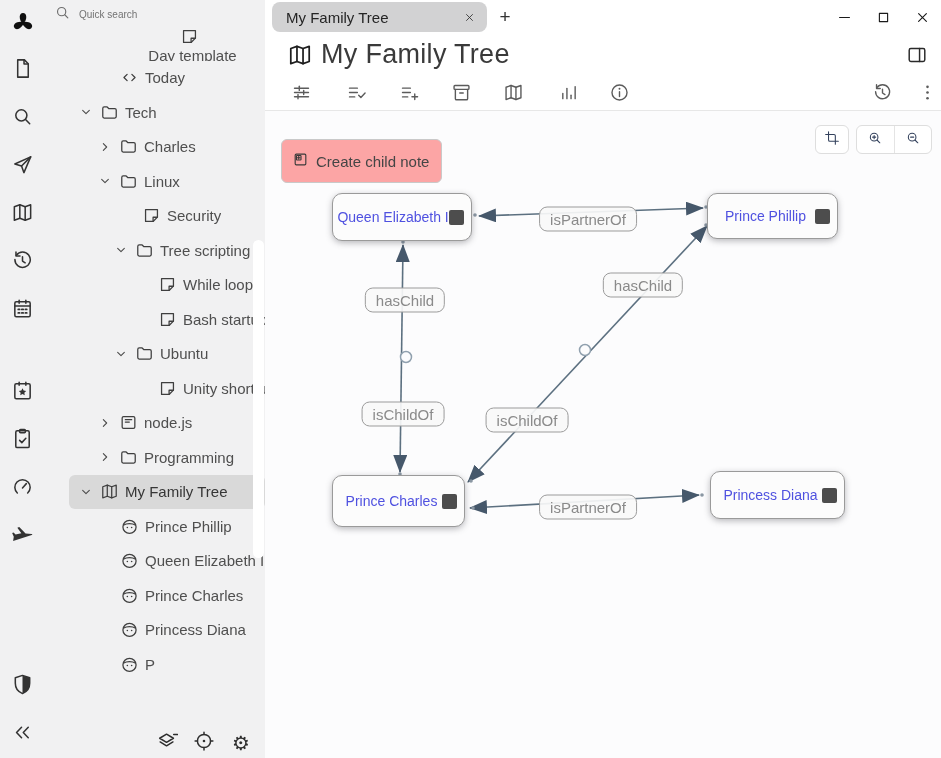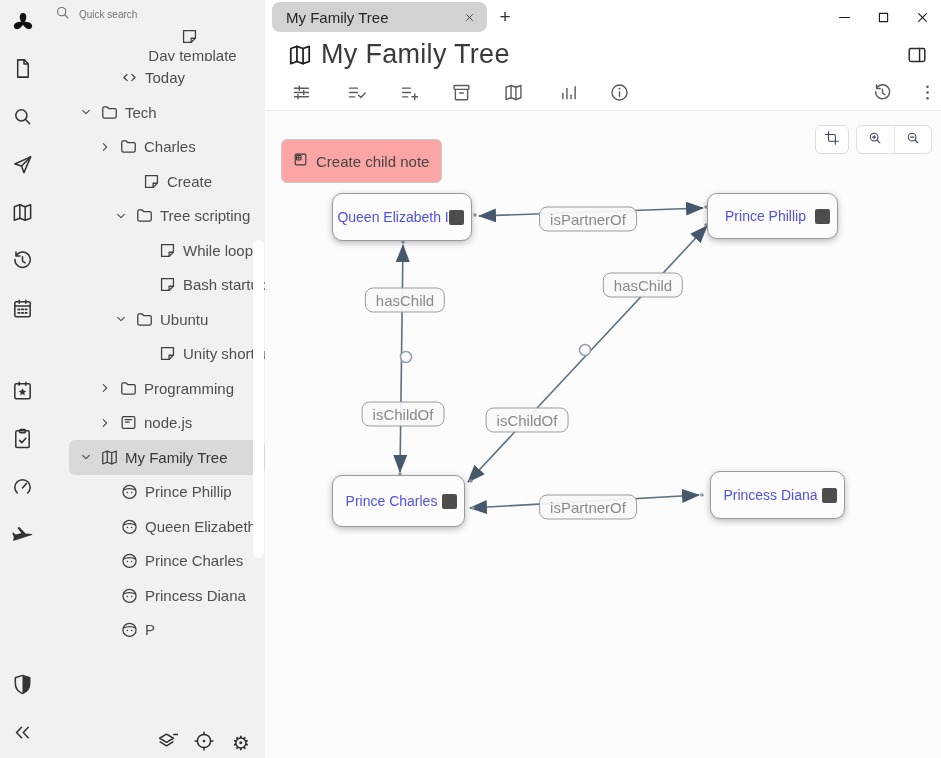--- a/index.html
+++ b/index.html
@@ -223,28 +223,41 @@
               <path d="M9.5,7 L14.5,12 L9.5,17"></path>
             </svg>
           </span>
           <span class="ticon">
             <svg width="19" height="19" viewBox="0 0 24 24" fill="none" stroke="#3f3f3f" stroke-width="1.6" stroke-linecap="round" stroke-linejoin="round">
               <path d="M3.5,6.8 a1.8,1.8 0 0 1 1.8,-1.8 H9 l2,2 h7.7 a1.8,1.8 0 0 1 1.8,1.8 v8.4 a1.8,1.8 0 0 1 -1.8,1.8 H5.3 a1.8,1.8 0 0 1 -1.8,-1.8 Z"></path>
             </svg>
           </span>
           <span class="tlabel">Charles</span>
         </div>
+        <div class="trow" style="padding-left: 52px;">
+          <span class="exp">
+            <svg width="16" height="16" viewBox="0 0 24 24" fill="none" stroke="#4a4a4a" stroke-width="1.6" stroke-linecap="round" stroke-linejoin="round">
+              <path d="M7,9.5 L12,14.5 L17,9.5"></path>
+            </svg>
+          </span>
+          <span class="ticon">
+            <svg width="19" height="19" viewBox="0 0 24 24" fill="none" stroke="#3f3f3f" stroke-width="1.6" stroke-linecap="round" stroke-linejoin="round">
+              <path d="M3.5,6.8 a1.8,1.8 0 0 1 1.8,-1.8 H9 l2,2 h7.7 a1.8,1.8 0 0 1 1.8,1.8 v8.4 a1.8,1.8 0 0 1 -1.8,1.8 H5.3 a1.8,1.8 0 0 1 -1.8,-1.8 Z"></path>
+            </svg>
+          </span>
+          <span class="tlabel">Linux</span>
+        </div>
         <div class="trow" style="padding-left: 97px;">
           <span class="ticon">
             <svg width="19" height="19" viewBox="0 0 24 24" fill="none" stroke="#3f3f3f" stroke-width="1.6" stroke-linecap="round" stroke-linejoin="round">
               <path d="M4.5,4.5 h15 v9.5 l-5.5,5.5 h-9.5 Z"></path>
               <path d="M14,19.3 v-5.1 h5.3"></path>
             </svg>
           </span>
-          <span class="tlabel">Create</span>
+          <span class="tlabel">Security</span>
         </div>
         <div class="trow" style="padding-left: 68px;">
           <span class="exp">
             <svg width="16" height="16" viewBox="0 0 24 24" fill="none" stroke="#4a4a4a" stroke-width="1.6" stroke-linecap="round" stroke-linejoin="round">
               <path d="M7,9.5 L12,14.5 L17,9.5"></path>
             </svg>
           </span>
           <span class="ticon">
             <svg width="19" height="19" viewBox="0 0 24 24" fill="none" stroke="#3f3f3f" stroke-width="1.6" stroke-linecap="round" stroke-linejoin="round">
               <path d="M3.5,6.8 a1.8,1.8 0 0 1 1.8,-1.8 H9 l2,2 h7.7 a1.8,1.8 0 0 1 1.8,1.8 v8.4 a1.8,1.8 0 0 1 -1.8,1.8 H5.3 a1.8,1.8 0 0 1 -1.8,-1.8 Z"></path>
@@ -284,48 +297,48 @@
           <span class="tlabel">Ubuntu</span>
         </div>
         <div class="trow" style="padding-left: 113px;">
           <span class="ticon">
             <svg width="19" height="19" viewBox="0 0 24 24" fill="none" stroke="#3f3f3f" stroke-width="1.6" stroke-linecap="round" stroke-linejoin="round">
               <path d="M4.5,4.5 h15 v9.5 l-5.5,5.5 h-9.5 Z"></path>
               <path d="M14,19.3 v-5.1 h5.3"></path>
             </svg>
           </span>
           <span class="tlabel">Unity shortcuts</span>
-        </div>
-        <div class="trow" style="padding-left: 52px;">
-          <span class="exp">
-            <svg width="16" height="16" viewBox="0 0 24 24" fill="none" stroke="#4a4a4a" stroke-width="1.6" stroke-linecap="round" stroke-linejoin="round">
-              <path d="M9.5,7 L14.5,12 L9.5,17"></path>
-            </svg>
-          </span>
-          <span class="ticon">
-            <svg width="19" height="19" viewBox="0 0 24 24" fill="none" stroke="#3f3f3f" stroke-width="1.6" stroke-linecap="round" stroke-linejoin="round">
-              <path d="M3.5,6.8 a1.8,1.8 0 0 1 1.8,-1.8 H9 l2,2 h7.7 a1.8,1.8 0 0 1 1.8,1.8 v8.4 a1.8,1.8 0 0 1 -1.8,1.8 H5.3 a1.8,1.8 0 0 1 -1.8,-1.8 Z"></path>
-            </svg>
-          </span>
-          <span class="tlabel">Programming</span>
         </div>
         <div class="trow" style="padding-left: 52px;">
           <span class="exp">
             <svg width="16" height="16" viewBox="0 0 24 24" fill="none" stroke="#4a4a4a" stroke-width="1.6" stroke-linecap="round" stroke-linejoin="round">
               <path d="M9.5,7 L14.5,12 L9.5,17"></path>
             </svg>
           </span>
           <span class="ticon">
             <svg width="19" height="19" viewBox="0 0 24 24" fill="none" stroke="#3f3f3f" stroke-width="1.6" stroke-linecap="round" stroke-linejoin="round">
               <rect x="4" y="4.5" width="16" height="15" rx="1.8"></rect>
               <path d="M8,8.5 h8"></path>
               <path d="M8,11.5 h5"></path>
             </svg>
           </span>
           <span class="tlabel">node.js</span>
+        </div>
+        <div class="trow" style="padding-left: 52px;">
+          <span class="exp">
+            <svg width="16" height="16" viewBox="0 0 24 24" fill="none" stroke="#4a4a4a" stroke-width="1.6" stroke-linecap="round" stroke-linejoin="round">
+              <path d="M9.5,7 L14.5,12 L9.5,17"></path>
+            </svg>
+          </span>
+          <span class="ticon">
+            <svg width="19" height="19" viewBox="0 0 24 24" fill="none" stroke="#3f3f3f" stroke-width="1.6" stroke-linecap="round" stroke-linejoin="round">
+              <path d="M3.5,6.8 a1.8,1.8 0 0 1 1.8,-1.8 H9 l2,2 h7.7 a1.8,1.8 0 0 1 1.8,1.8 v8.4 a1.8,1.8 0 0 1 -1.8,1.8 H5.3 a1.8,1.8 0 0 1 -1.8,-1.8 Z"></path>
+            </svg>
+          </span>
+          <span class="tlabel">Programming</span>
         </div>
         <div class="trow sel" style="padding-left: 9px;">
           <span class="exp">
             <svg width="16" height="16" viewBox="0 0 24 24" fill="none" stroke="#4a4a4a" stroke-width="1.6" stroke-linecap="round" stroke-linejoin="round">
               <path d="M7,9.5 L12,14.5 L17,9.5"></path>
             </svg>
           </span>
           <span class="ticon">
             <svg width="19" height="19" viewBox="0 0 24 24" fill="none" stroke="#3f3f3f" stroke-width="1.6" stroke-linecap="round" stroke-linejoin="round">
               <path d="M3.5,6 L9.2,4 L14.8,6 L20.5,4 V18 L14.8,20 L9.2,18 L3.5,20 Z"></path>

